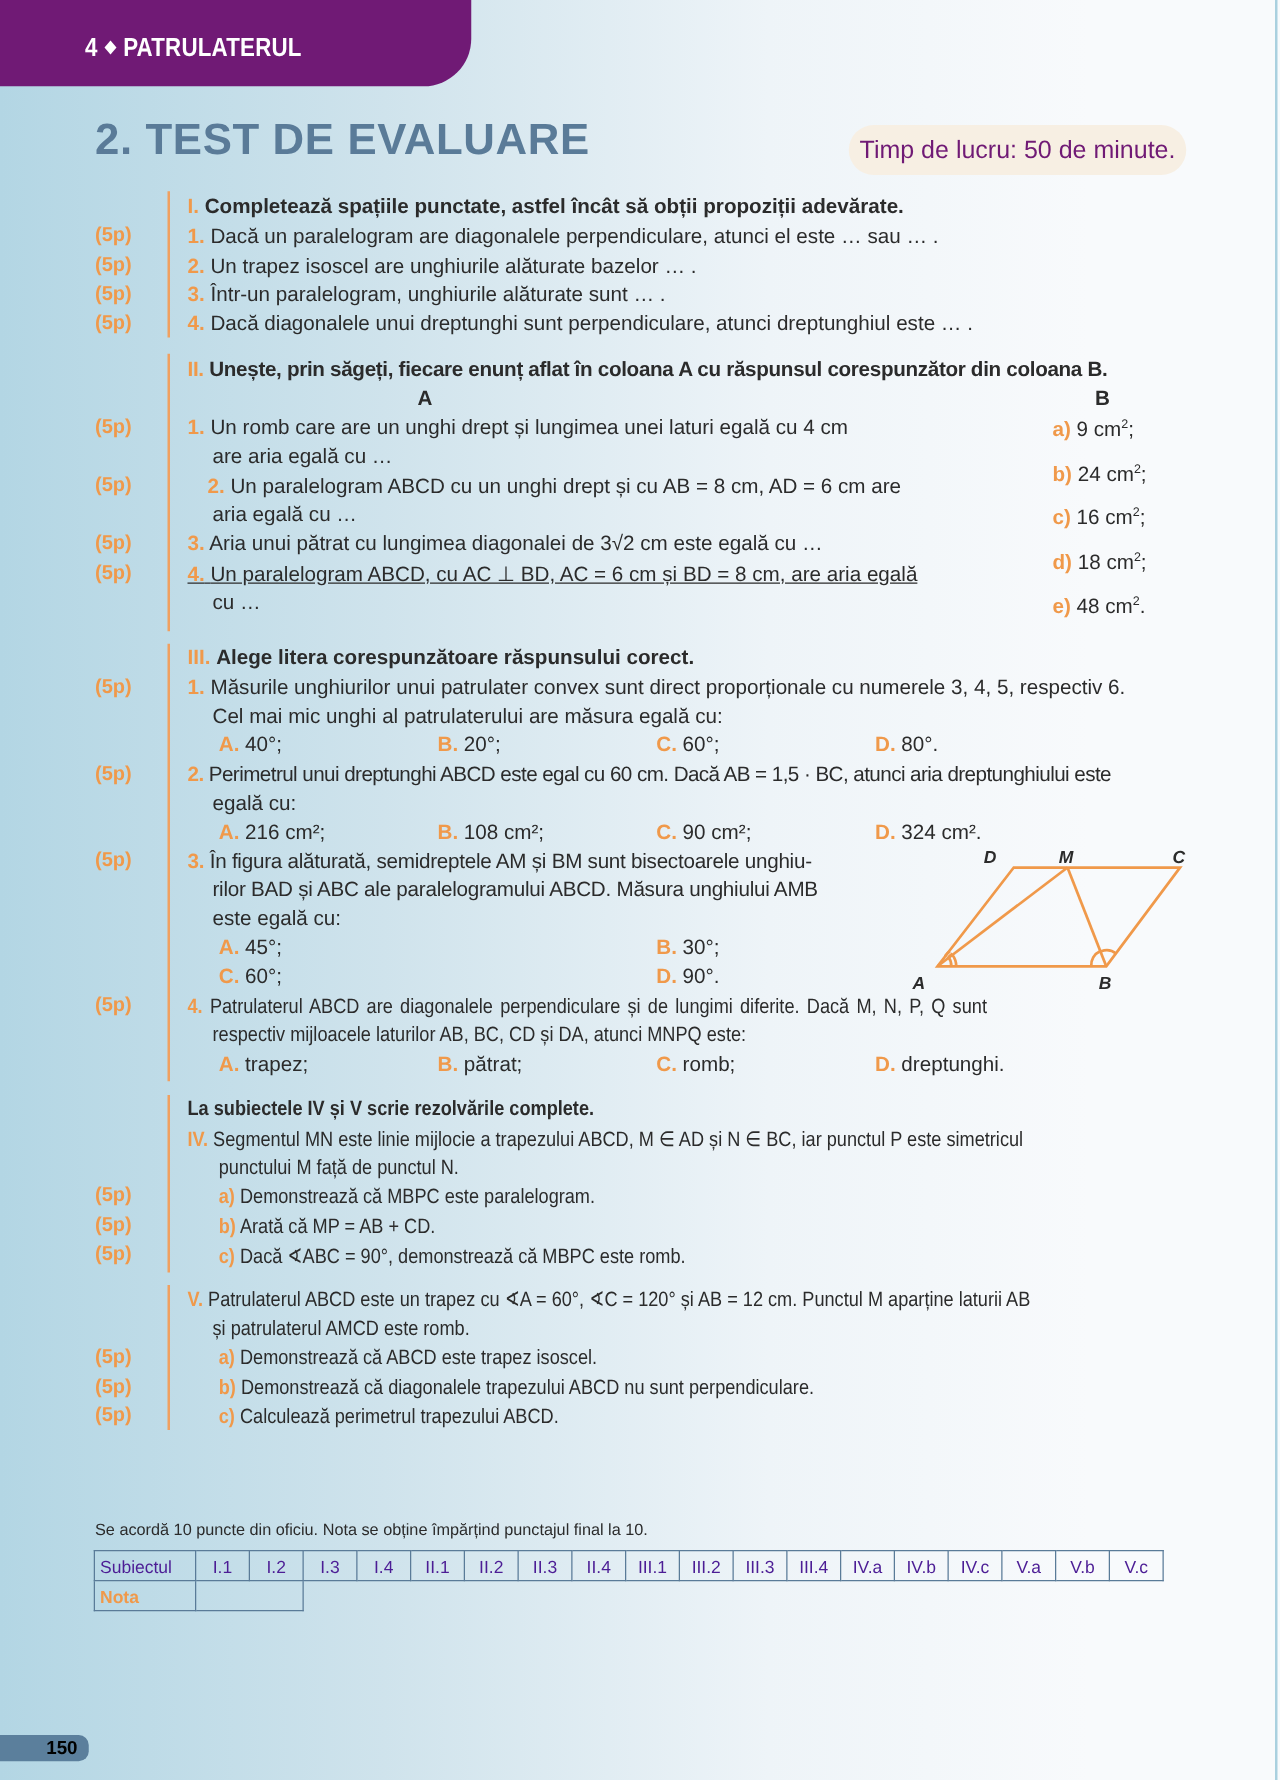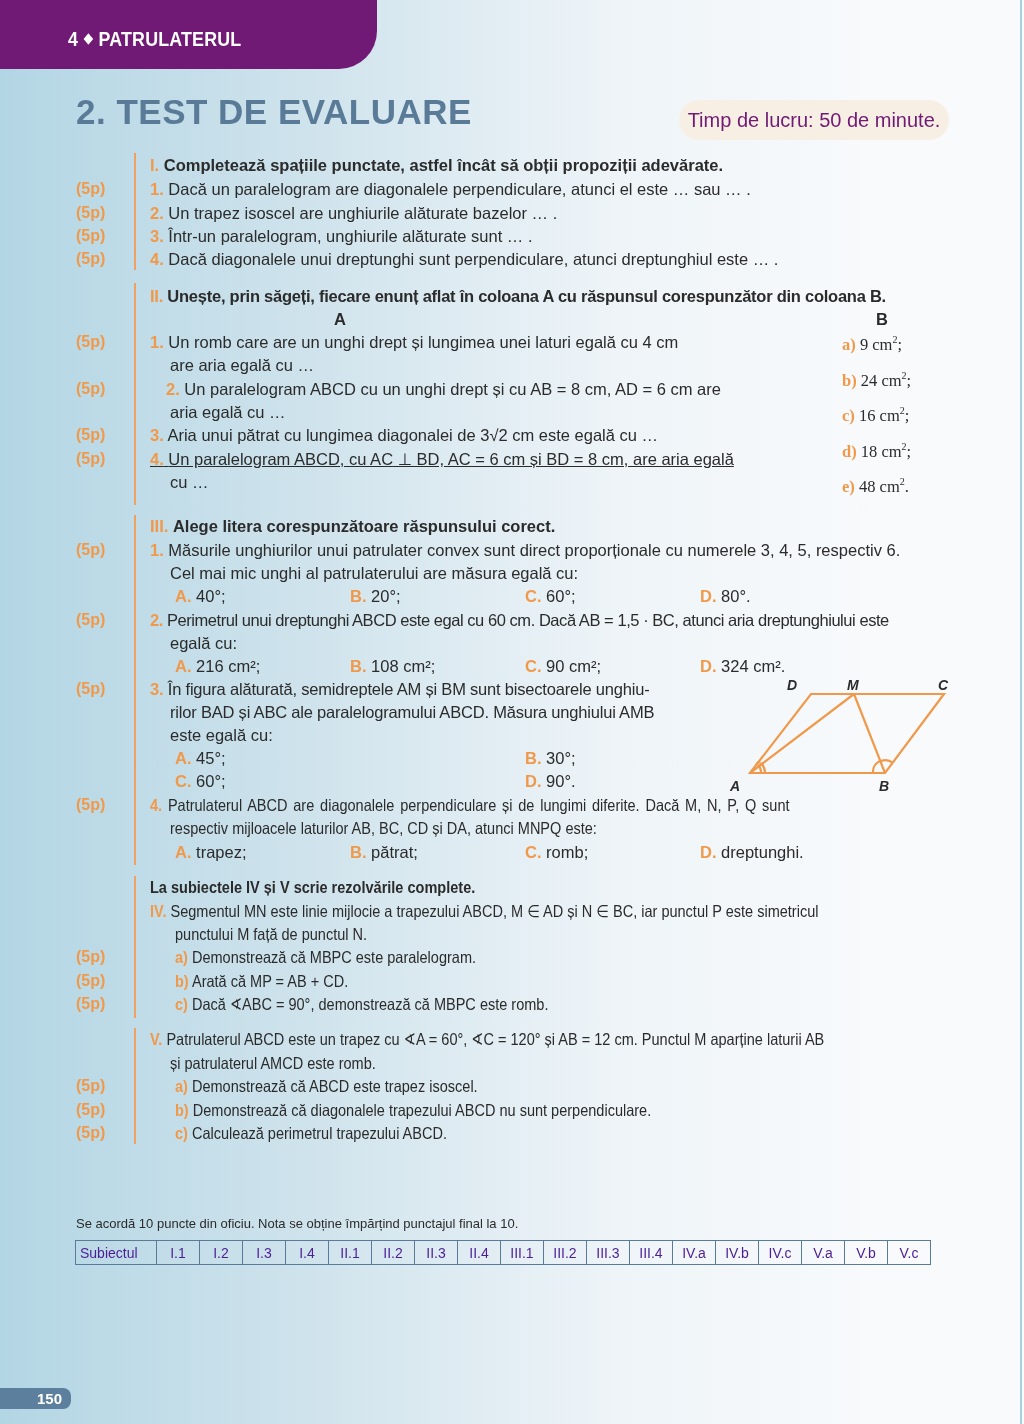--- a/index.html
+++ b/index.html
@@ -29,33 +29,33 @@
     background: #f7efe3; color: #701a75; font-size: 20px; display: flex; align-items: center; justify-content: center; margin-top: 12px;
   }
   .vrule { position: absolute; left: 134px; width: 2px; background: #f0a060; }
   .pts { position: absolute; left: 76px; color: #f0994a; font-weight: bold; font-size: 16px; }
   .line { position: absolute; left: 150px; font-size: 16.5px; white-space: nowrap; color: #2b2b2b; }
   .num { color: #f0994a; font-weight: bold; }
   .ht { font-weight: bold; }
   .ind { left: 170px; }
   .opt { position: absolute; font-size: 16.5px; white-space: nowrap; }
   .colhead { position: absolute; font-weight: bold; font-size: 16.5px; }
-  .bopt { position: absolute; left: 842px; font-size: 16.5px; white-space: nowrap; font-family: Liberation Serif, serif; }
+  .bopt { position: absolute; left: 842px; font-size: 16.5px; white-space: nowrap; }
   sup { font-size: 10px; }
   .cond { transform: scaleX(0.88); transform-origin: left; }
   .figure { position: absolute; left: 722px; top: 672px; width: 240px; height: 126px; }
   .footnote { position: absolute; left: 76px; top: 1216px; font-size: 13px; }
   table.score { position: absolute; left: 75px; top: 1240px; border-collapse: collapse; font-size: 14px; }
   table.score td { border: 1px solid #5a7b98; height: 23px; padding: 0 4px; text-align: center; width: 34px; color: #4c1d95; }
   table.score td.lbl { width: 72px; text-align: left; }
   table.score td.nota { color: #f0994a; font-weight: bold; text-align: left; }
   table.score td.none { border: none; }
   .page-num {
     position: absolute; left: 0; top: 1388px; width: 71px; height: 21px; background: #5b7f9c;
-    border-top-right-radius: 8px; border-bottom-right-radius: 8px; color: #ffffff; font-weight: bold;
+    border-top-right-radius: 8px; border-bottom-right-radius: 8px; color: #000000; font-weight: bold;
     font-size: 15px; text-align: right; box-sizing: border-box; padding-right: 9px; line-height: 21px;
   }
 </style>
 </head>
 <body>
 
 <div class="right-edge"></div>
 
 <div class="header-bar">
   <div class="header-text">
@@ -197,16 +197,21 @@
     <td>III.2</td>
     <td>III.3</td>
     <td>III.4</td>
     <td>IV.a</td>
     <td>IV.b</td>
     <td>IV.c</td>
     <td>V.a</td>
     <td>V.b</td>
     <td>V.c</td>
   </tr>
+  <tr>
+    <td class="lbl nota">Nota</td>
+    <td colspan="2"></td>
+    <td class="none" colspan="16"></td>
+  </tr>
 </tbody>
   </table>
 
 <div class="page-num">150</div>
 
 </body></html>

